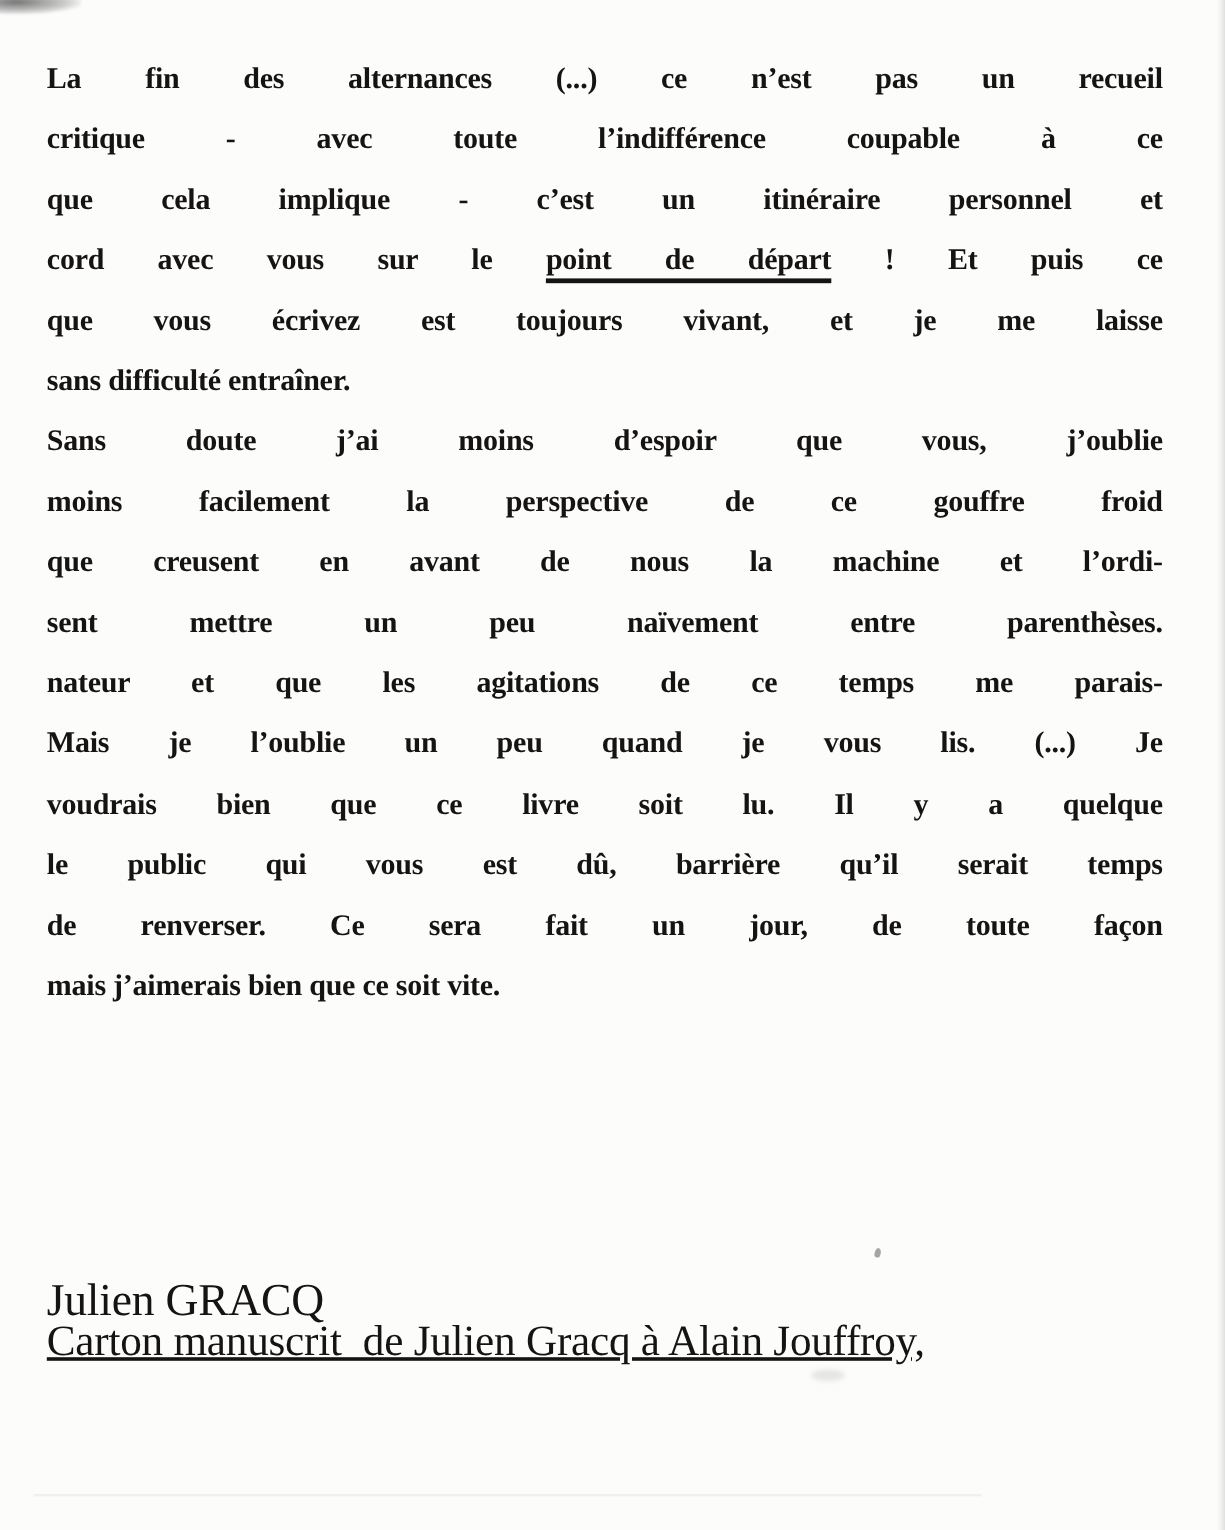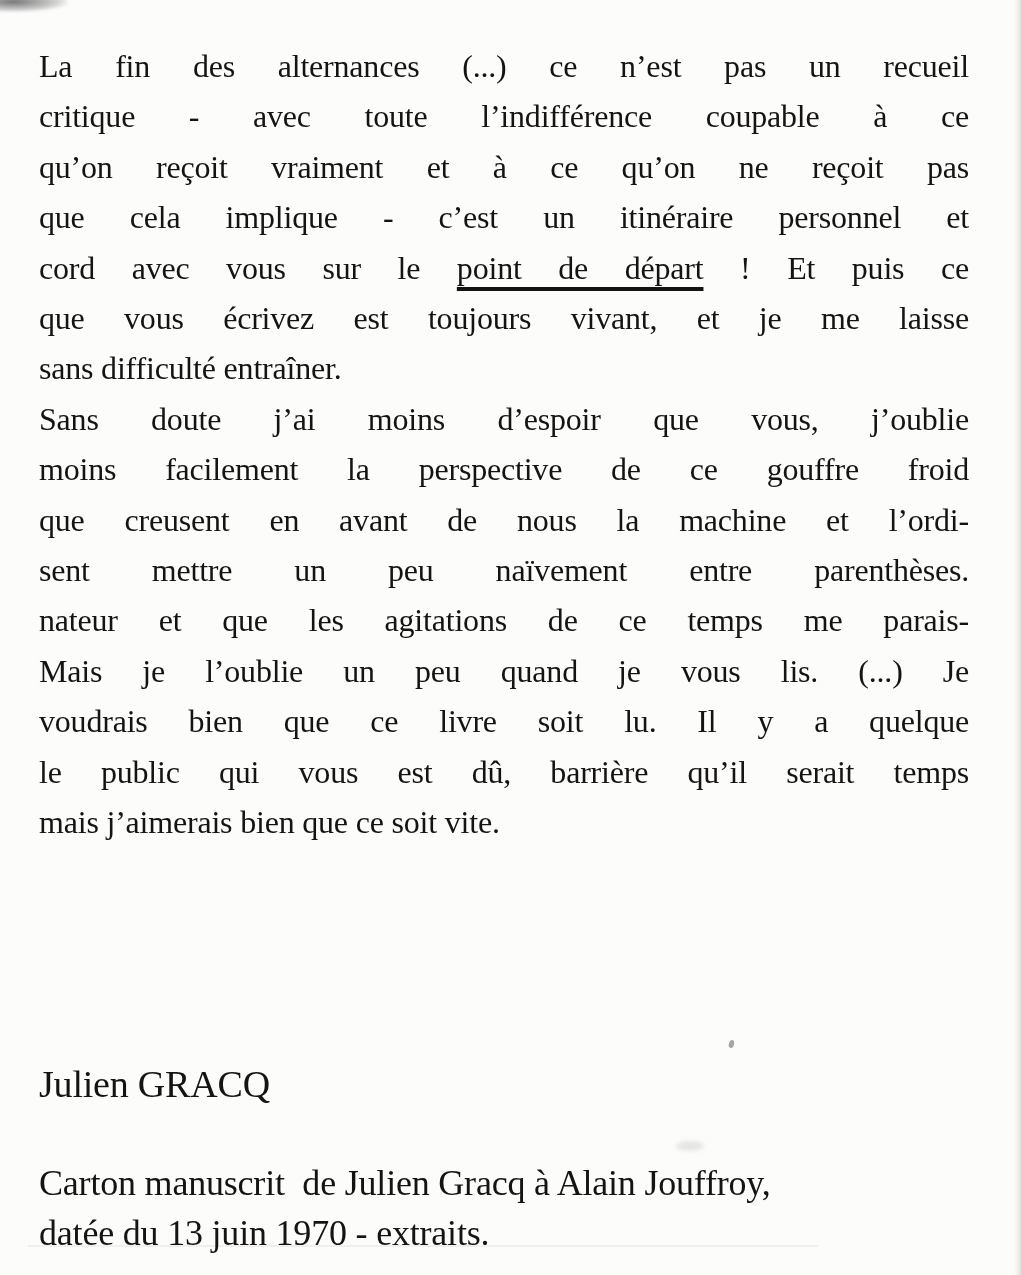--- a/index.html
+++ b/index.html
@@ -18,27 +18,28 @@
   }
   
   .letter-body {
     position: absolute;
     left: 39px;
     top: 41px;
     width: 930px;
   }
   .line {
     display: block;
-    font-size: 32px;
+    font-size: 25px;
     line-height: 50.4px;
     letter-spacing: -0.2px;
     text-align: justify;
     text-align-last: justify;
     text-justify: inter-word;
     white-space: normal;
+    font-weight: bold;
   }
   .line.para-end {
     text-align: center;
     text-align-last: left;
   }
   .underlined {
     text-decoration: underline;
     text-decoration-thickness: 3.5px;
     text-underline-offset: 8px;
     text-decoration-skip-ink: none;
@@ -50,22 +51,23 @@
     top: 1059px;
     font-size: 38px;
     line-height: 50px;
     letter-spacing: -0.2px;
     white-space: pre-wrap;
   }
   
   .caption {
     position: absolute;
     left: 39px;
-    top: 1158px;
+    top: 1092px;
     width: 940px;
+    text-decoration: underline;
   }
   .caption-line {
     display: block;
     font-size: 36px;
     line-height: 50.4px;
     letter-spacing: -0.2px;
     white-space: pre-wrap;
     text-align: left;
   }
   
@@ -129,36 +131,35 @@
 
   <div class="smudge-top-left"></div>
   <div class="edge-right"></div>
   <div class="speck"></div>
   <div class="smudge-faint"></div>
   <div class="streak-bottom"></div>
 
   <div class="letter-body">
     <span class="line">La fin des alternances (...) ce n’est pas un recueil</span>
     <span class="line">critique - avec toute l’indifférence coupable à ce</span>
-    <span class="line">qu’on reçoit vraiment et à ce qu’on ne reçoit pas</span>
     <span class="line">que cela implique - c’est un itinéraire personnel et</span>
     <span class="line"><span>cord avec vous sur le </span><span class="underlined">point de départ</span><span> ! Et puis ce</span></span>
     <span class="line">que vous écrivez est toujours vivant, et je me laisse</span>
     <span class="line para-end">sans difficulté entraîner.</span>
     <span class="line">Sans doute j’ai moins d’espoir que vous, j’oublie</span>
     <span class="line">moins facilement la perspective de ce gouffre froid</span>
     <span class="line">que creusent en avant de nous la machine et l’ordi-</span>
     <span class="line">sent mettre un peu naïvement entre parenthèses.</span>
     <span class="line">nateur et que les agitations de ce temps me parais-</span>
     <span class="line">Mais je l’oublie un peu quand je vous lis. (...) Je</span>
     <span class="line">voudrais bien que ce livre soit lu. Il y a quelque</span>
     <span class="line">le public qui vous est dû, barrière qu’il serait temps</span>
+    <span class="line">de renverser. Ce sera fait un jour, de toute façon</span>
     <span class="line para-end">mais j’aimerais bien que ce soit vite.</span>
   </div>
 
   <div class="signature">Julien GRACQ</div>
 
   <div class="caption">
     <span class="caption-line">Carton manuscrit  de Julien Gracq à Alain Jouffroy,</span>
-    <span class="caption-line">datée du 13 juin 1970 - extraits.</span>
   </div>
 
 </div>
 
 </body></html>

